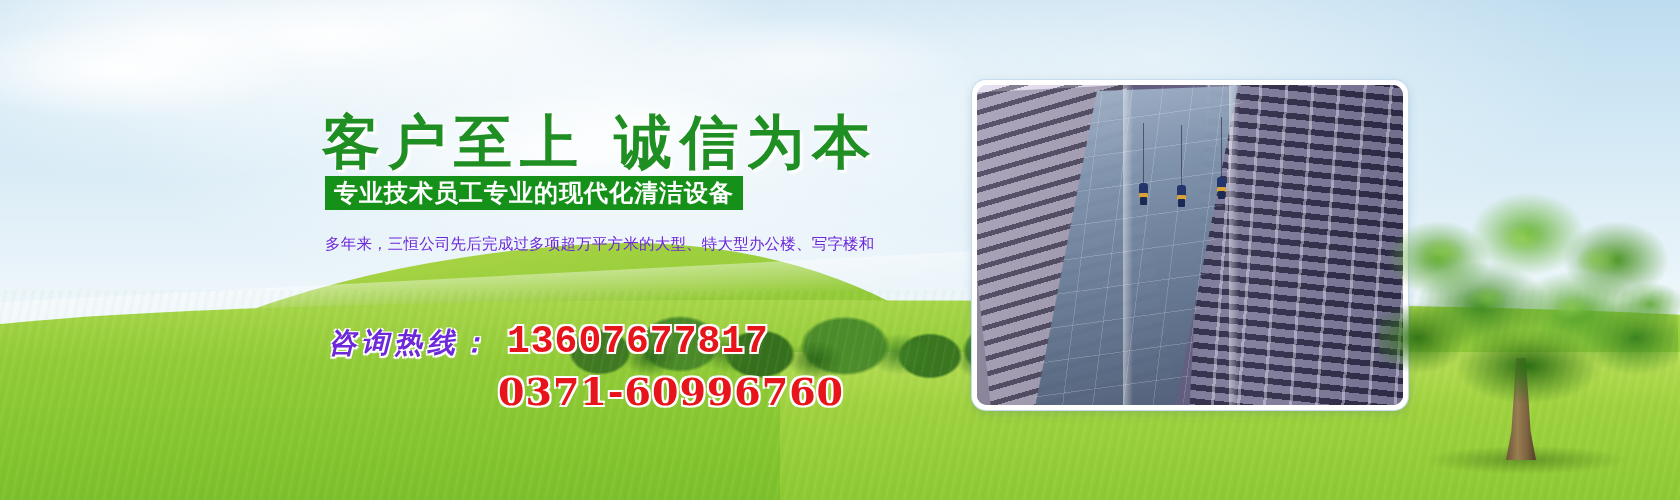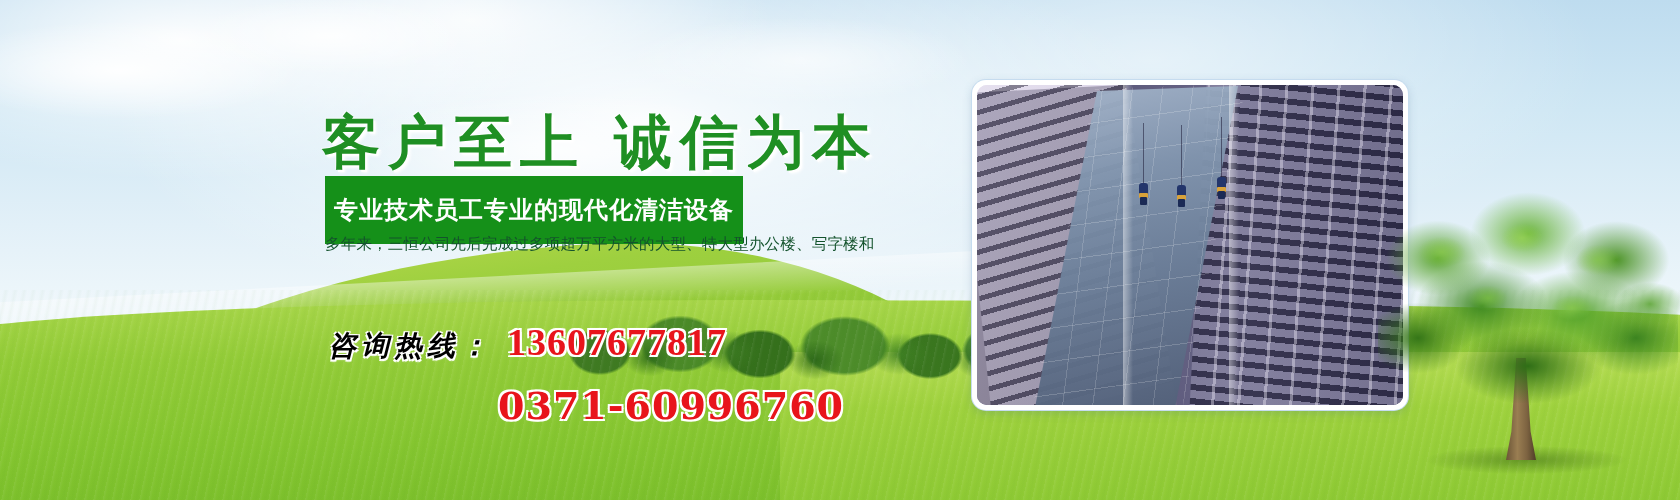--- a/index.html
+++ b/index.html
@@ -60,39 +60,39 @@
     filter:blur(.6px);}
 
   
   .headline{position:absolute;left:322px;top:104px;white-space:nowrap;
     font-family:"DejaVu Serif","Liberation Serif",serif;
     font-size:58px;font-weight:bold;letter-spacing:8px;color:#1f8f23;
     text-shadow:2px 2px 0 #ffffff, 3px 3px 3px rgba(255,255,255,.95), -1px -1px 0 rgba(255,255,255,.6);}
 
   
   .greenbar{position:absolute;left:325px;top:176px;height:34px;
-    background:#159019;display:flex;align-items:center;padding:17px 9px;}
+    background:#159019;display:flex;align-items:center;padding:0 9px;}
   .greenbar span{font-size:24px;font-weight:bold;color:#ffffff;letter-spacing:1px;
     font-family:"DejaVu Sans","Liberation Sans",sans-serif;line-height:1;}
 
   
   .para{position:absolute;left:325px;top:232px;width:565px;
-    font-size:15.5px;line-height:25px;color:#14532d;letter-spacing:.2px;}
+    font-size:15.5px;line-height:25px;color:#6d28d9;letter-spacing:.2px;}
   .para p{margin:0;}
 
   
   .hotline{position:absolute;left:328px;top:320px;width:640px;}
   .hl-row1{display:flex;align-items:baseline;}
   .hl-label{font-family:"DejaVu Serif","Liberation Serif",serif;
-    font-size:28px;font-weight:bold;font-style:italic;color:#000000;letter-spacing:5px;
+    font-size:28px;font-weight:bold;font-style:italic;color:#6d28d9;letter-spacing:5px;
     text-shadow:1.5px 1.5px 0 #fff,-1.5px -1.5px 0 #fff,1.5px -1.5px 0 #fff,-1.5px 1.5px 0 #fff,0 2px 2px rgba(255,255,255,.9);}
-  .hl-num{font-family:Liberation Serif, serif;
+  .hl-num{font-family:Liberation Mono, monospace;
     font-size:38px;font-weight:bold;color:#e8141b;letter-spacing:1px;margin-left:14px;
     text-shadow:2px 2px 0 #fff,-2px -2px 0 #fff,2px -2px 0 #fff,-2px 2px 0 #fff,0 0 3px #fff;}
-  .hl-row2{margin-top:18px;margin-left:170px;}
+  .hl-row2{margin-top:6px;margin-left:170px;}
   .hl-num2{font-family:"DejaVu Serif","Liberation Serif",serif;
     font-size:38px;font-weight:bold;color:#e8141b;letter-spacing:1px;
     text-shadow:2px 2px 0 #fff,-2px -2px 0 #fff,2px -2px 0 #fff,-2px 2px 0 #fff,0 0 3px #fff;}
 
   
   .photo-frame{position:absolute;left:972px;top:80px;width:436px;height:330px;
     border-radius:14px;background:#ffffff;padding:5px;box-sizing:border-box;
     box-shadow:0 0 0 1px #c6dcef, 0 3px 10px rgba(70,110,150,.25);}
   .photo{position:relative;width:100%;height:100%;border-radius:10px;overflow:hidden;
     background:linear-gradient(160deg,#e9e2f2 0%,#d8d2e6 14%,#8b86a8 38%,#6e6a8c 62%,#55527a 85%,#403e63 100%);}

